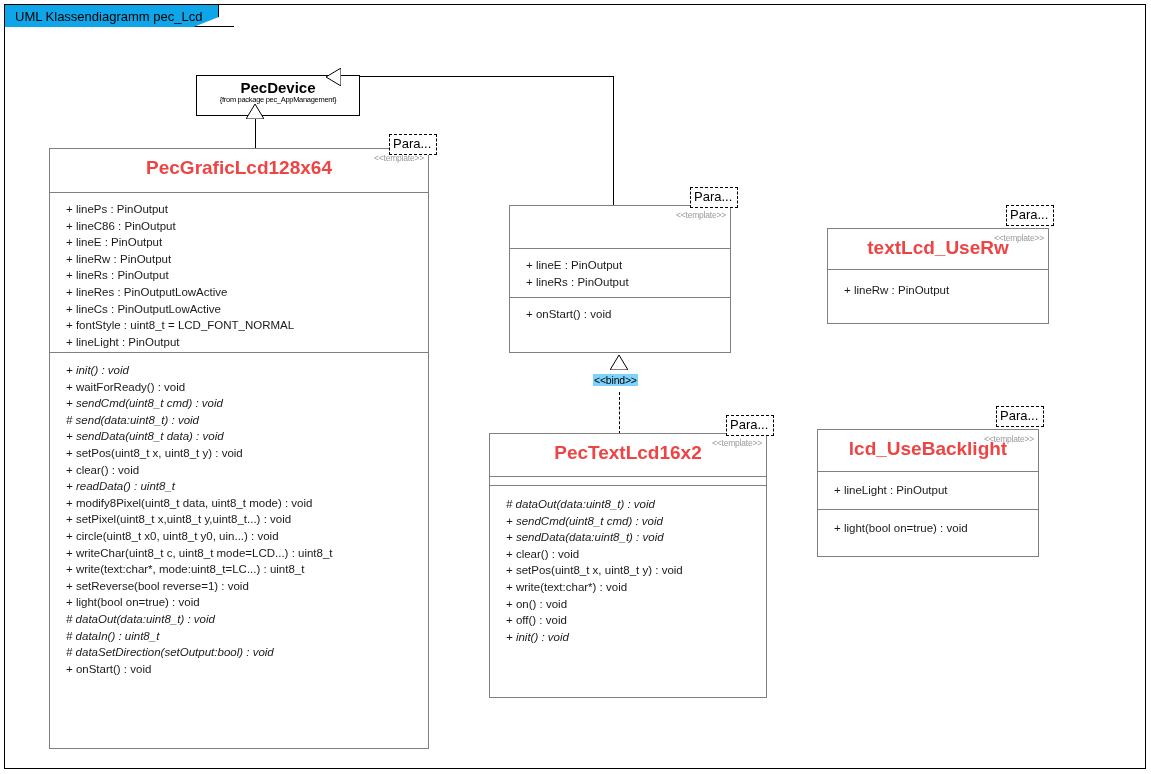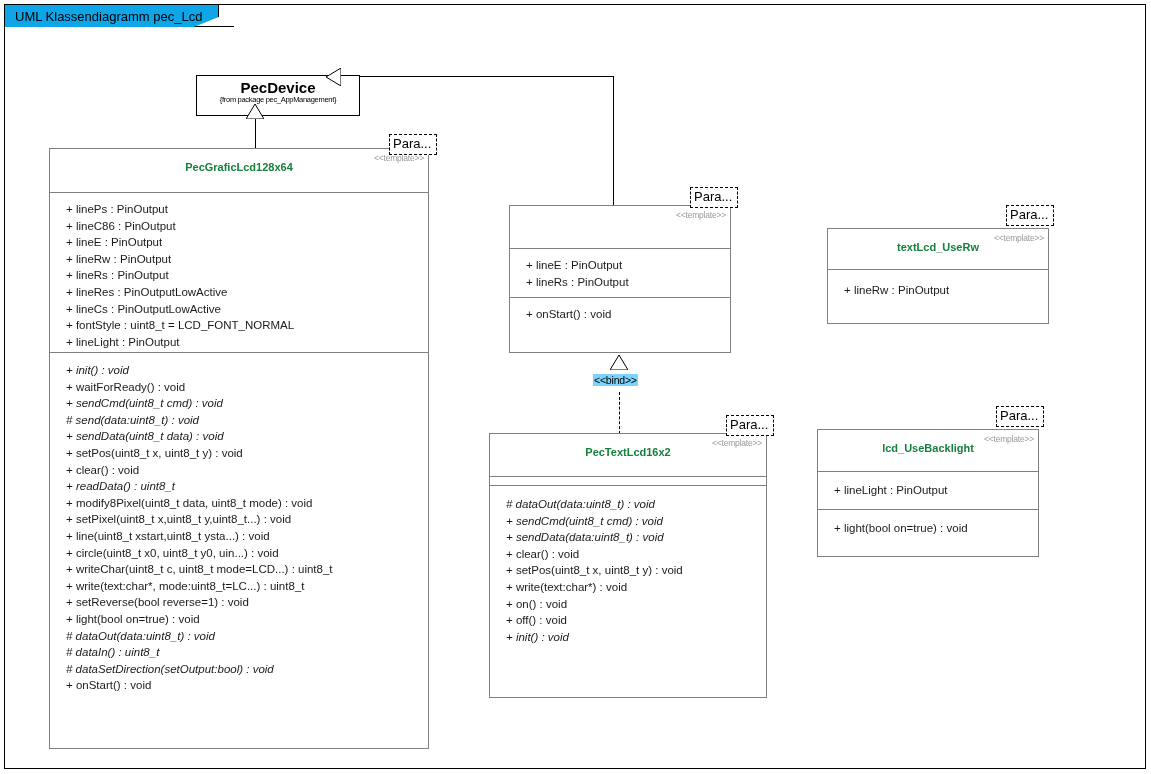--- a/index.html
+++ b/index.html
@@ -40,21 +40,21 @@
   .cls-header{
     position:relative; text-align:center;
     padding:2px 4px 5px 4px;
     box-sizing:border-box;
   }
   .cls-stereotype{
     font-size:8.5px; color:#9a9a9a; line-height:9px;
     letter-spacing:-0.2px; margin-bottom:-4px;text-align:right;
   }
   .cls-name{
-    font-size:11px; font-weight:bold; color:#15803d;
+    font-size:19px; font-weight:bold; color:#ef4444;
     line-height:17px; letter-spacing:0px;
   }
   .uml-class.strong .cls-name{ color:#000; font-size:15px; }
   .cls-subtitle{
     font-size:7.5px; color:#000; line-height:9px; margin-top:-1px;
     letter-spacing:-0.3px;
   }
 
   .cls-compartment{
     border-top:1px solid #808080;
@@ -156,21 +156,20 @@
     <div class="member abstract">+ init() : void</div>
     <div class="member">+ waitForReady() : void</div>
     <div class="member abstract">+ sendCmd(uint8_t cmd) : void</div>
     <div class="member abstract"># send(data:uint8_t) : void</div>
     <div class="member abstract">+ sendData(uint8_t data) : void</div>
     <div class="member">+ setPos(uint8_t x, uint8_t y) : void</div>
     <div class="member">+ clear() : void</div>
     <div class="member abstract">+ readData() : uint8_t</div>
     <div class="member">+ modify8Pixel(uint8_t data, uint8_t mode) : void</div>
     <div class="member">+ setPixel(uint8_t x,uint8_t y,uint8_t...) : void</div>
-    <div class="member">+ line(uint8_t xstart,uint8_t ysta...) : void</div>
     <div class="member">+ circle(uint8_t x0, uint8_t y0, uin...) : void</div>
     <div class="member">+ writeChar(uint8_t c, uint8_t mode=LCD...) : uint8_t</div>
     <div class="member">+ write(text:char*, mode:uint8_t=LC...) : uint8_t</div>
     <div class="member">+ setReverse(bool reverse=1) : void</div>
     <div class="member">+ light(bool on=true) : void</div>
     <div class="member abstract"># dataOut(data:uint8_t) : void</div>
     <div class="member abstract"># dataIn() : uint8_t</div>
     <div class="member abstract"># dataSetDirection(setOutput:bool) : void</div>
     <div class="member">+ onStart() : void</div>
   </div>

